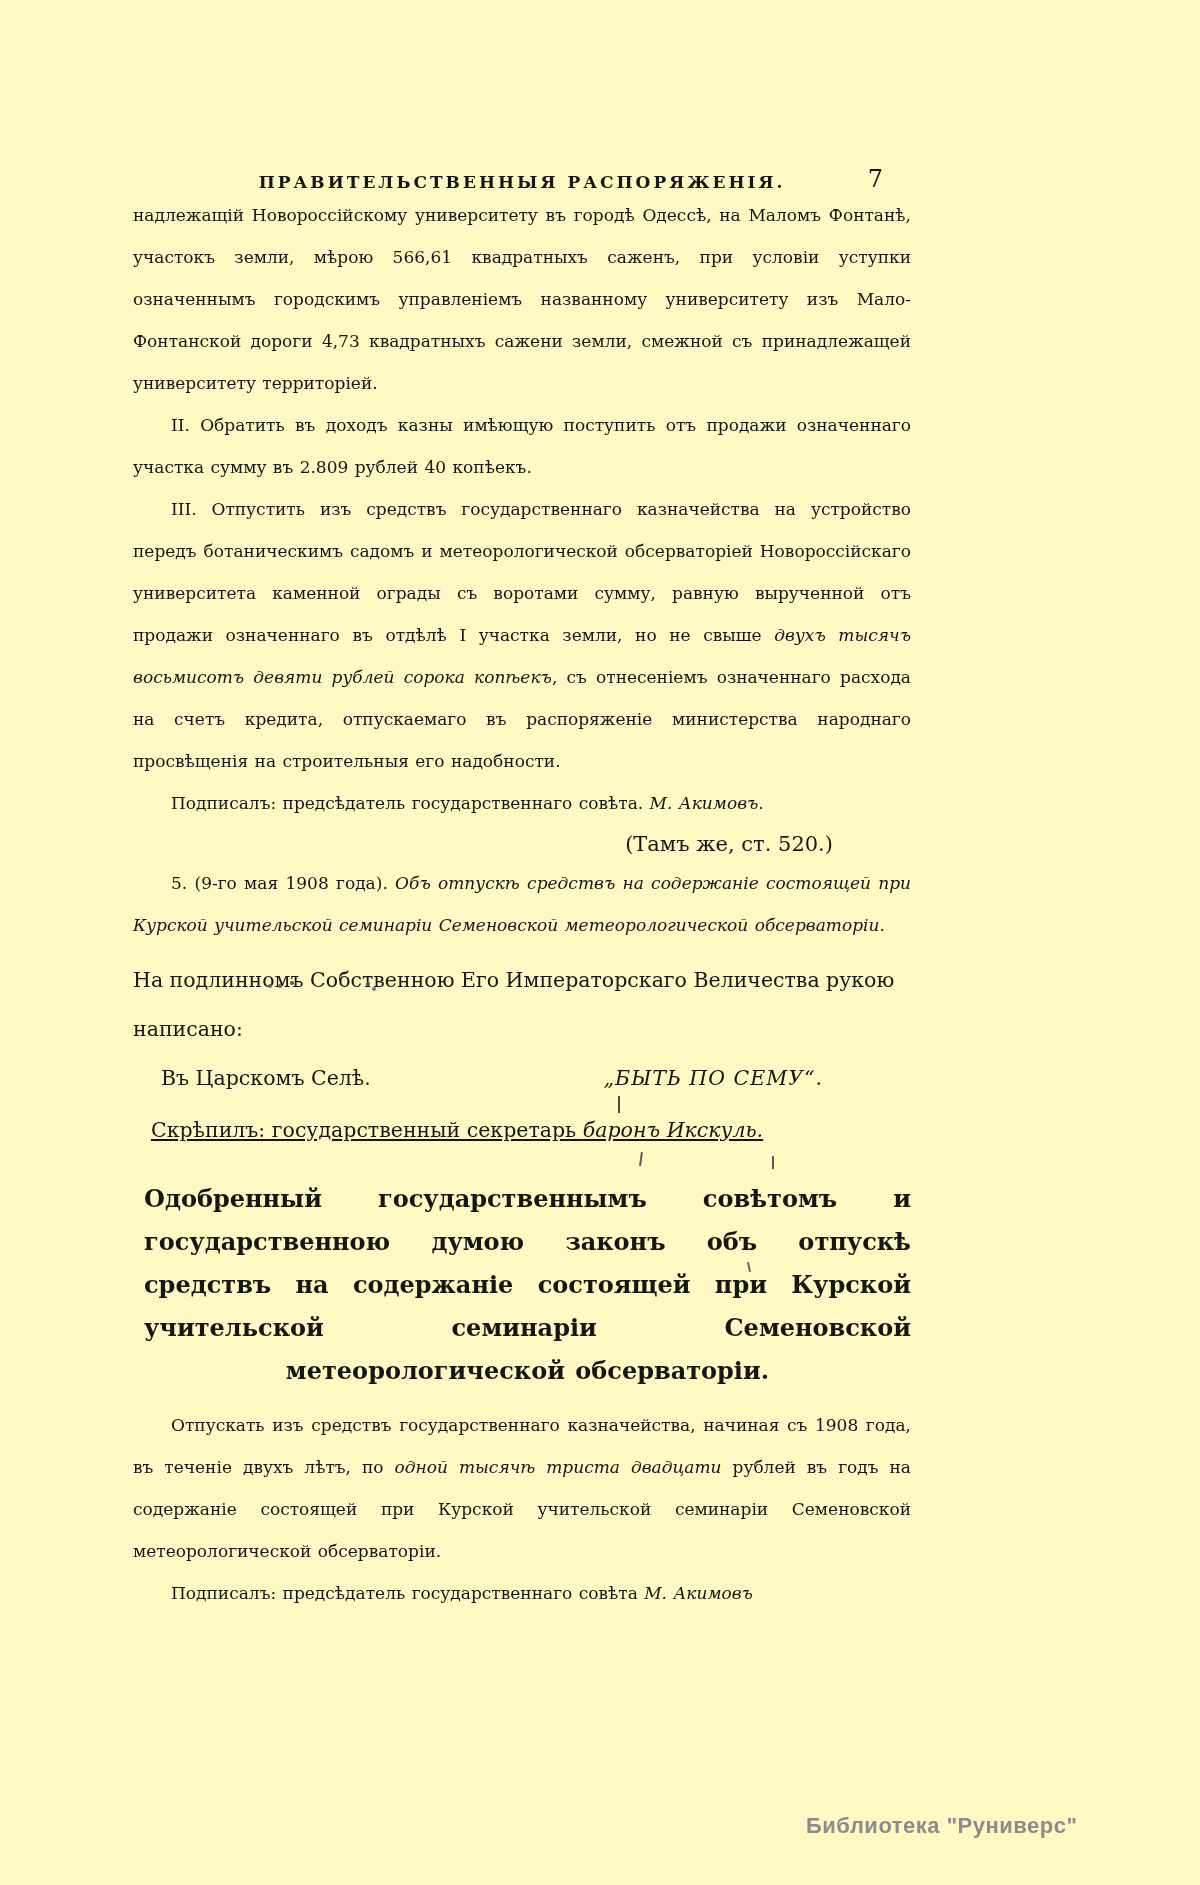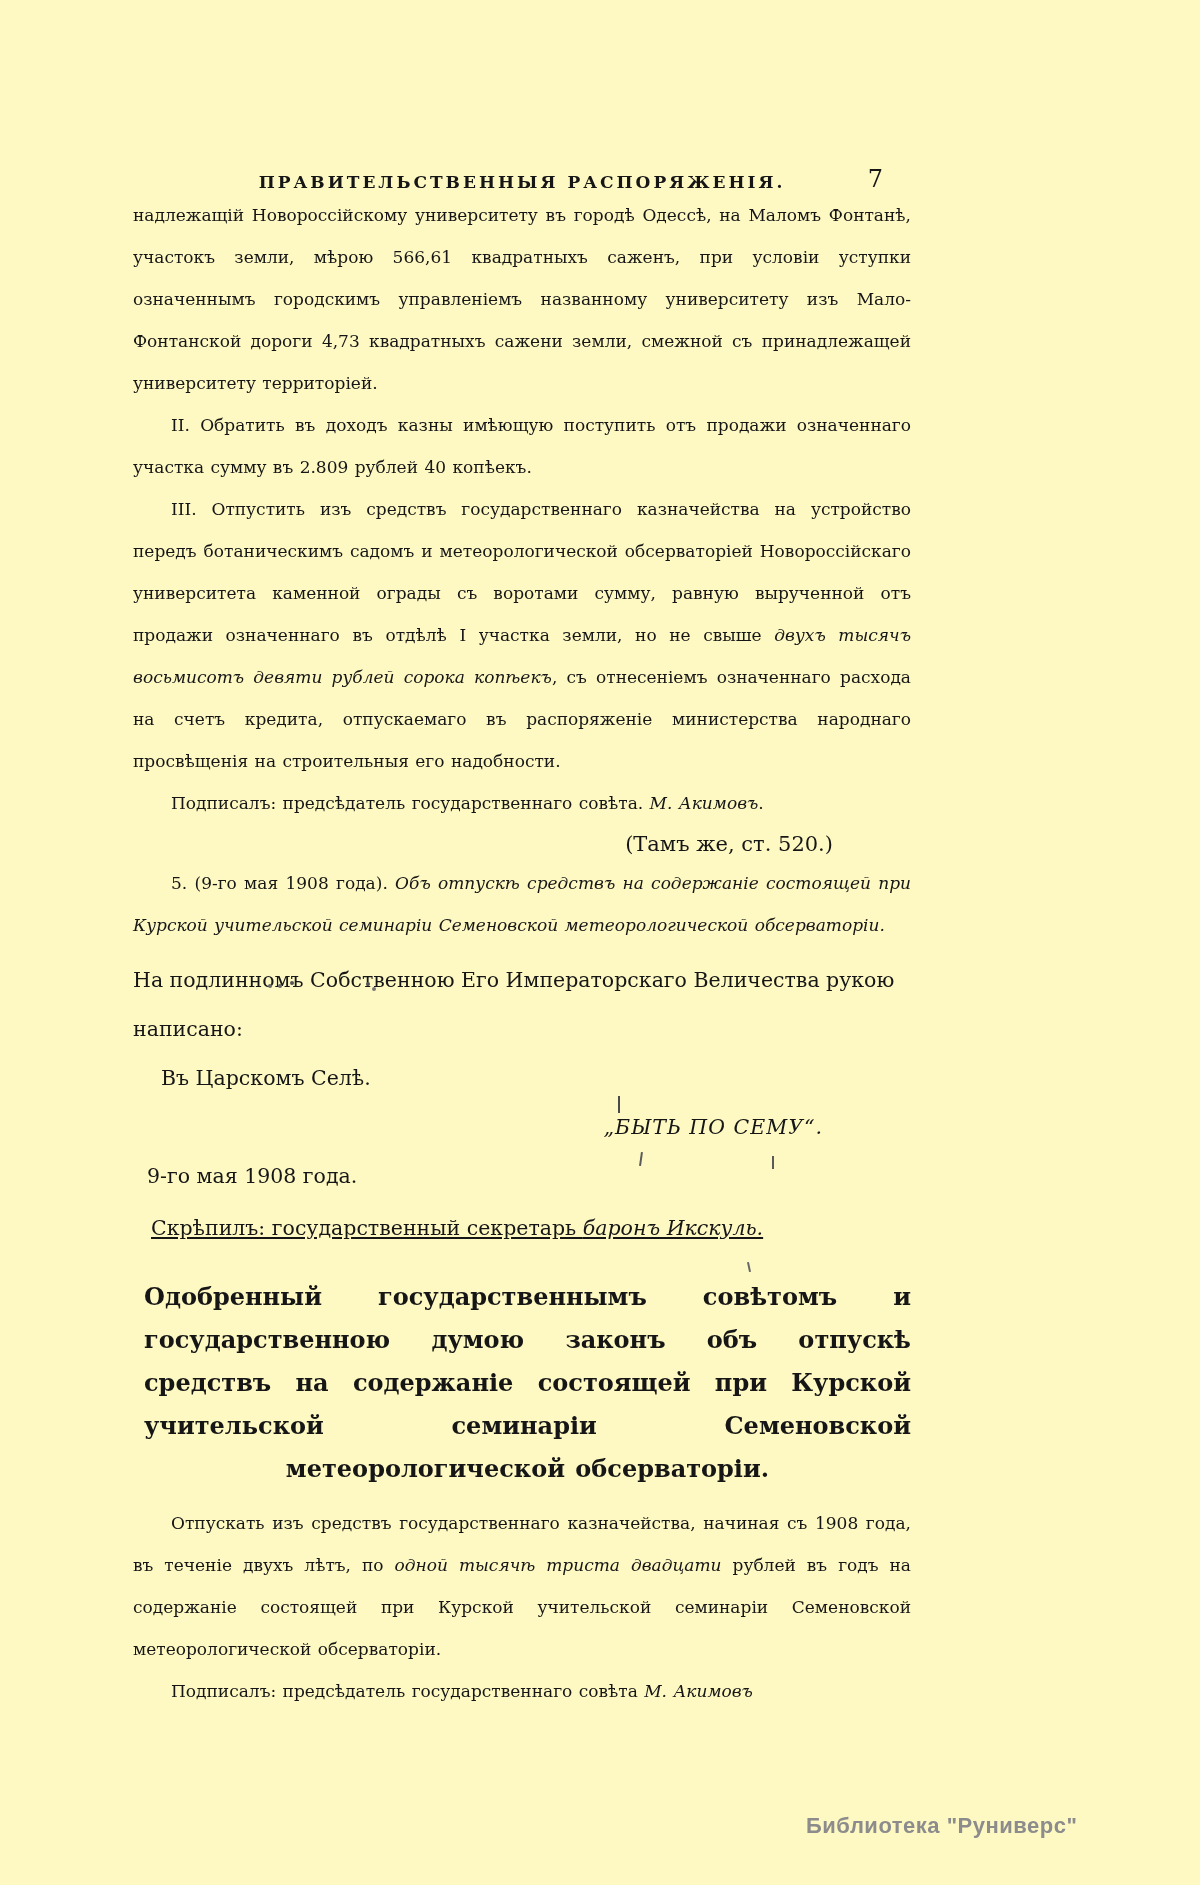--- a/index.html
+++ b/index.html
@@ -38,21 +38,21 @@
     text-align:right;
     padding-right:78px;
     font-size:21px;line-height:36px;
     margin-top:2px;
   }
   .section-heading{margin-top:24px;}
   .rescript{
     margin-top:10px;
     font-size:20.5px;line-height:49px;
   }
-  .r-row{display:flex;flex-direction:column;}
+  .r-row{display:flex;}
   .r-place{padding-left:28px;}
   .r-resolution{margin-left:auto;margin-right:88px;font-style:italic;letter-spacing:1px;}
   .r-date{padding-left:14px;}
   .r-countersign{padding-left:18px;margin-top:3px;text-decoration:underline;}
   p.law-heading{
     margin:22px 0 0 11px;
     font-size:24px;line-height:43px;font-weight:bold;
     text-align:justify;
     text-align-last:center;
     word-spacing:2px;
@@ -100,21 +100,20 @@
     <div class="source">(Тамъ же, ст. 520.)</div>
 
     <p class="body indent section-heading"><span>5. (9-го мая 1908 года). </span><span class="i">Объ отпускѣ средствъ на содержаніе состоящей при Курской учительской семинаріи Семеновской метеорологической обсерваторіи.</span></p>
 
     <div class="rescript">
       <div class="r-line">На подлинномъ Собственною Его Императорскаго Величества рукою написано:</div>
       <div class="r-row">
         <span class="r-place">Въ Царскомъ Селѣ.</span>
         <span class="r-resolution">„БЫТЬ ПО СЕМУ“.</span>
       </div>
-      <div class="r-date">9-го мая 1908 года.</div>
       <div class="r-countersign"><span>Скрѣпилъ: государственный секретарь </span><span class="i">баронъ Икскуль.</span></div>
     </div>
 
     <p class="law-heading"><span>Одобренный государственнымъ совѣтомъ и государственною думою законъ объ отпускѣ средствъ на содержаніе состоящей при Курской учительской семинаріи Семеновской метеорологической обсерваторіи.</span></p>
 
     <p class="body indent law-body"><span>Отпускать изъ средствъ государственнаго казначейства, начиная съ 1908 года, въ теченіе двухъ лѣтъ, по </span><span class="i">одной тысячѣ триста двадцати</span><span> рублей въ годъ на содержаніе состоящей при Курской учительской семинаріи Семеновской метеорологической обсерваторіи.</span></p>
 
     <p class="body indent"><span>Подписалъ: предсѣдатель государственнаго совѣта </span><span class="i">М. Акимовъ</span></p>
 
   </div>

